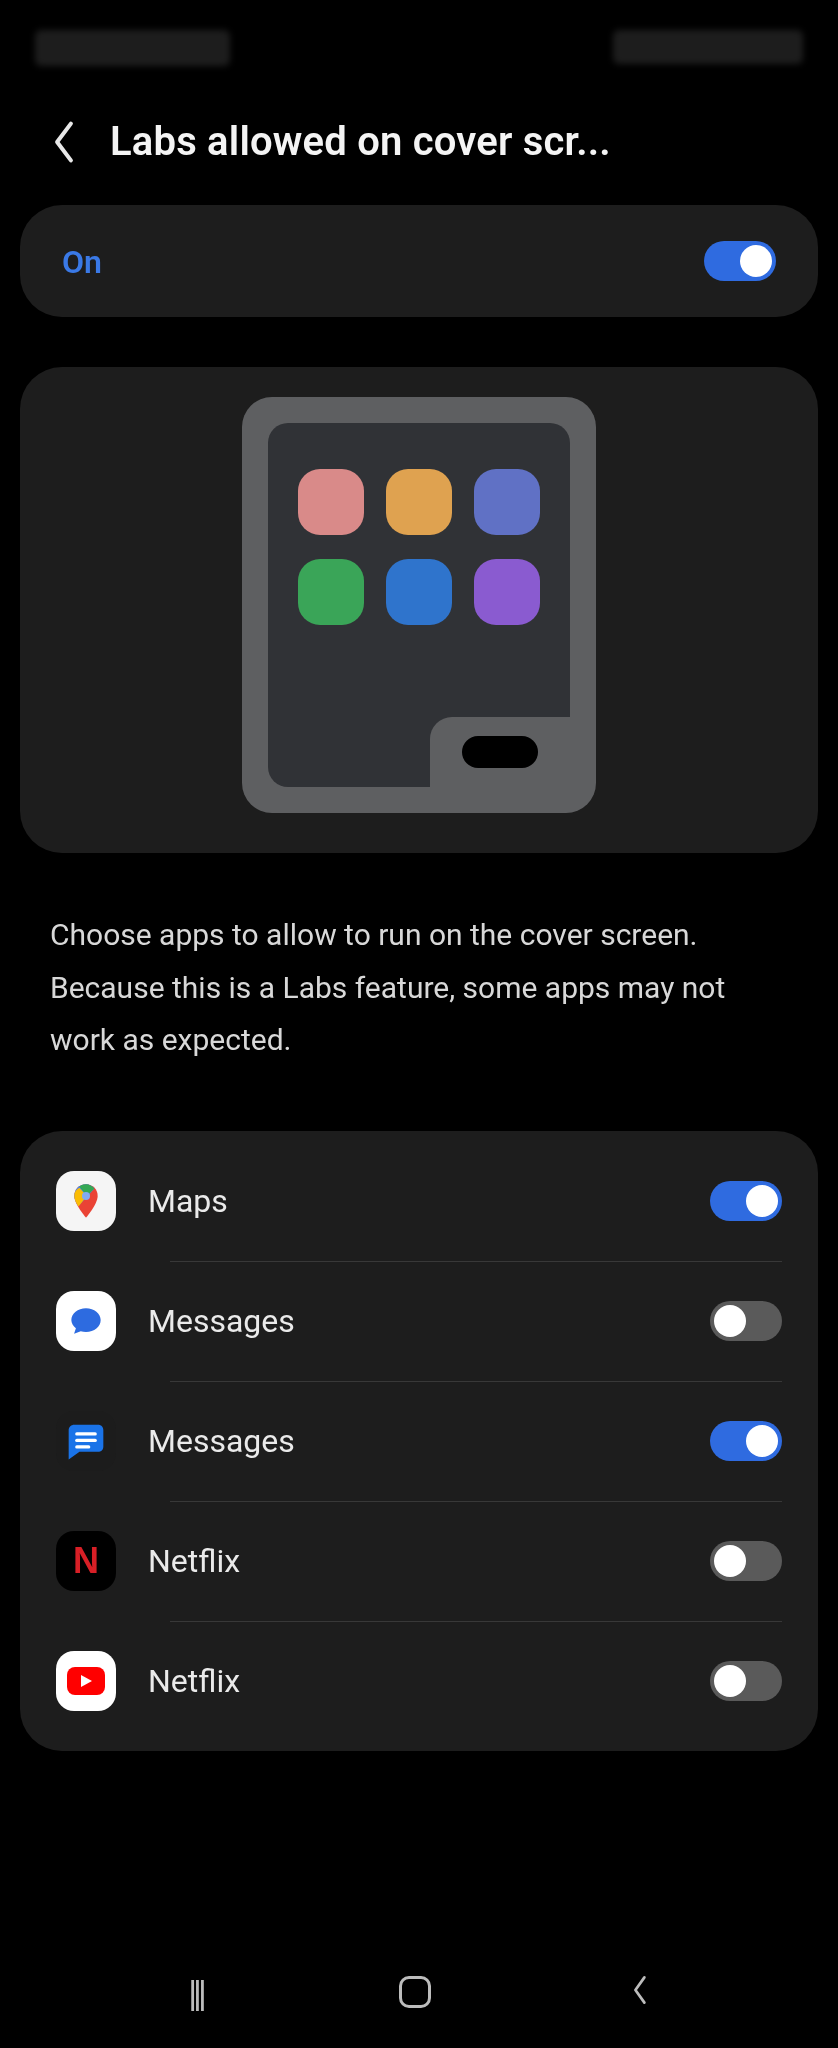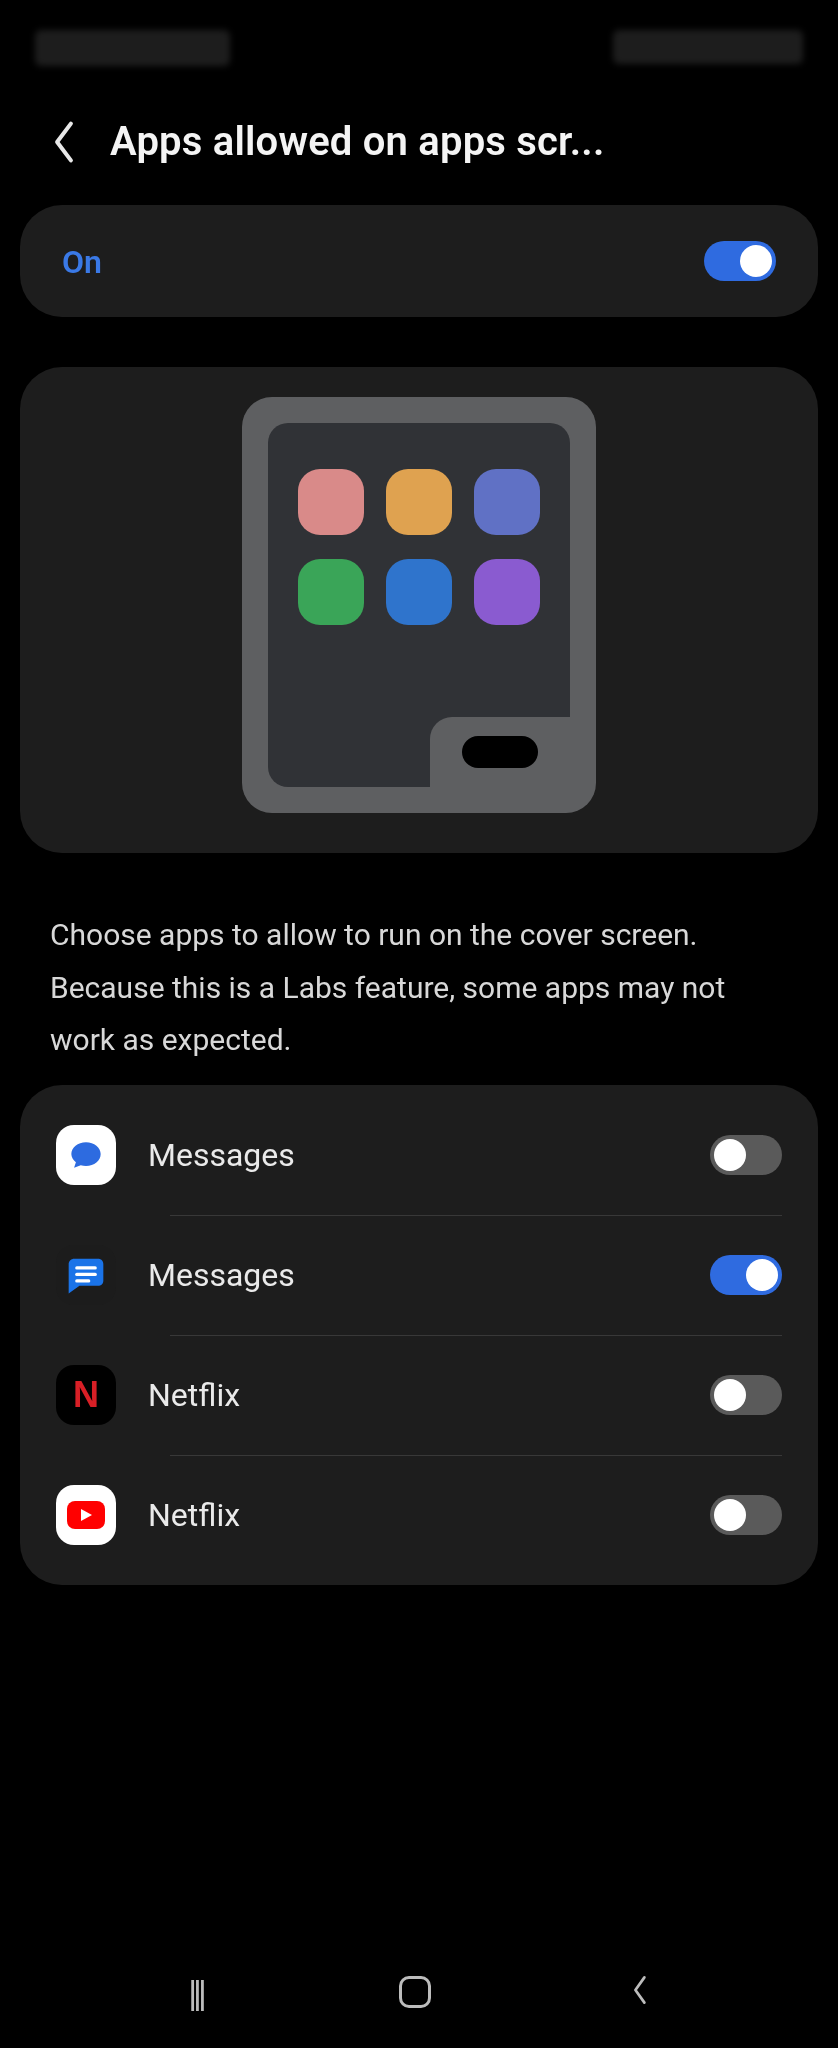--- a/index.html
+++ b/index.html
@@ -156,21 +156,21 @@
   }
   .notch-pill {
     width: 76px;
     height: 32px;
     background: #000;
     border-radius: 18px;
   }
 
   
   .description {
-    padding: 56px 50px 18px;
+    padding: 56px 50px 64px;
     font-size: 30px;
     line-height: 1.75;
     color: #d8d8d8;
   }
 
   
   .app-list { padding: 10px 0; }
   .app-row {
     display: flex;
     align-items: center;
@@ -264,21 +264,21 @@
   <div class="redact left"></div>
   <div class="redact right"></div>
 </div>
 
 <div class="header">
   <div class="back-chevron">
     <svg viewBox="0 0 24 40">
       <polyline points="18,4 6,20 18,36" fill="none" stroke="#e8e8e8" stroke-width="3.5" stroke-linecap="round" stroke-linejoin="round"></polyline>
     </svg>
   </div>
-  <div class="title">Apps allowed on apps scr...</div>
+  <div class="title">Labs allowed on cover scr...</div>
 </div>
 
 <div class="card master-row">
   <span class="label">On</span>
   <div class="switch on">
     <div class="knob"></div>
   </div>
 </div>
 
 <div class="card illus-card">
@@ -298,20 +298,35 @@
         </div>
       </div>
     </div>
   </div>
 </div>
 
 <div class="description">Choose apps to allow to run on the cover screen. Because this is a Labs feature, some apps may not work as expected.</div>
 
 <div class="card app-list">
 
+  <div class="app-row">
+    <div class="app-icon icon-maps">
+      <svg viewBox="0 0 24 24" width="40" height="40">
+        <path d="M12 2C8 2 5 5 5 9c0 5 7 13 7 13s7-8 7-13c0-4-3-7-7-7z" fill="#ea4335"></path>
+        <path d="M12 2C8 2 5 5 5 9c0 2 1 4 2.5 6L17 4.5C15.7 3 14 2 12 2z" fill="#4285f4"></path>
+        <path d="M5.3 7C5.1 7.6 5 8.3 5 9c0 2 1 4.2 2.5 6.3l5-6.3L8 4C6.7 4.7 5.7 5.7 5.3 7z" fill="#fbbc04"></path>
+        <path d="M12 2C10.5 2 9.1 2.5 8 3.3L12.5 9 17 4.5C15.7 3 14 2 12 2z" fill="#34a853"></path>
+        <circle cx="12" cy="9" r="2.4" fill="#83aaf1"></circle>
+      </svg>
+    </div>
+    <div class="app-name">Maps</div>
+    <div class="switch on">
+        <div class="knob"></div>
+      </div>
+  </div>
 
   <div class="app-row">
     <div class="app-icon icon-msg1">
       <svg viewBox="0 0 48 48" width="44" height="44">
         <path d="M24 10c9 0 16 5.8 16 13s-7 13-16 13c-2 0-3.9-.3-5.7-.8L11 38l2-6.1C10 29.6 8 26.5 8 23c0-7.2 7-13 16-13z" fill="#2d6be0"></path>
       </svg>
     </div>
     <div class="app-name">Messages</div>
     <div class="switch off">
         <div class="knob"></div>

